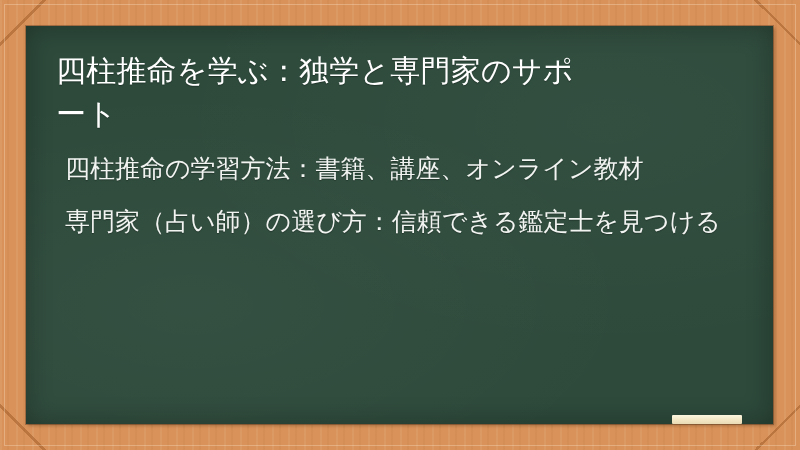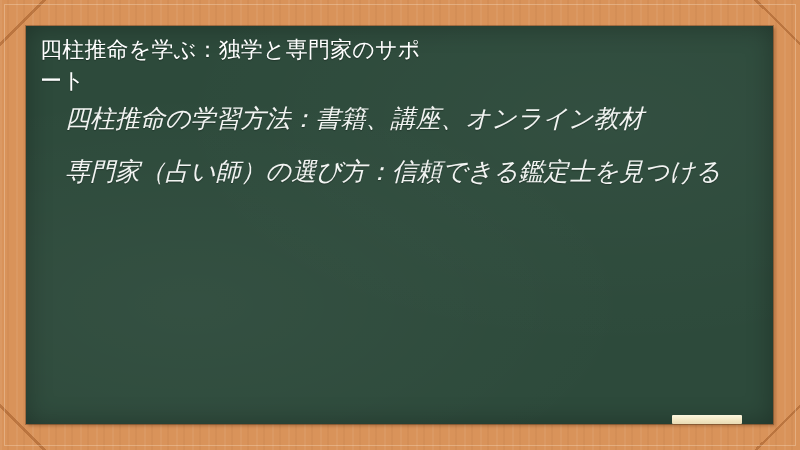--- a/index.html
+++ b/index.html
@@ -94,35 +94,34 @@
 
   .board-inner {
     position: relative;
     z-index: 2;
     padding: 8px 20px 0 7px;
   }
 
   
   #title {
     color: #ffffff;
-    font-size: 22px;
+    font-size: 30px;
     line-height: 1.42;
     letter-spacing: 0.2px;
-    margin: 0;
+    margin: 16px;
     padding: 0 0 0 7px;
     font-weight: 400;
     text-shadow: 0 1px 1px rgba(0,0,0,0.30);
     max-width: 710px;
   }
 
   #bullet-list {
     list-style: none;
     margin: 5px 0 0 0;
     padding: 0 0 0 32px;
-    font-style: italic;
   }
   #bullet-list li {
     color: #f2f4f2;
     font-size: 25px;
     line-height: 1.42;
     margin: 0 0 17px 0;
     font-weight: 400;
     text-shadow: 0 1px 1px rgba(0,0,0,0.28);
     max-width: 676px;
   }

